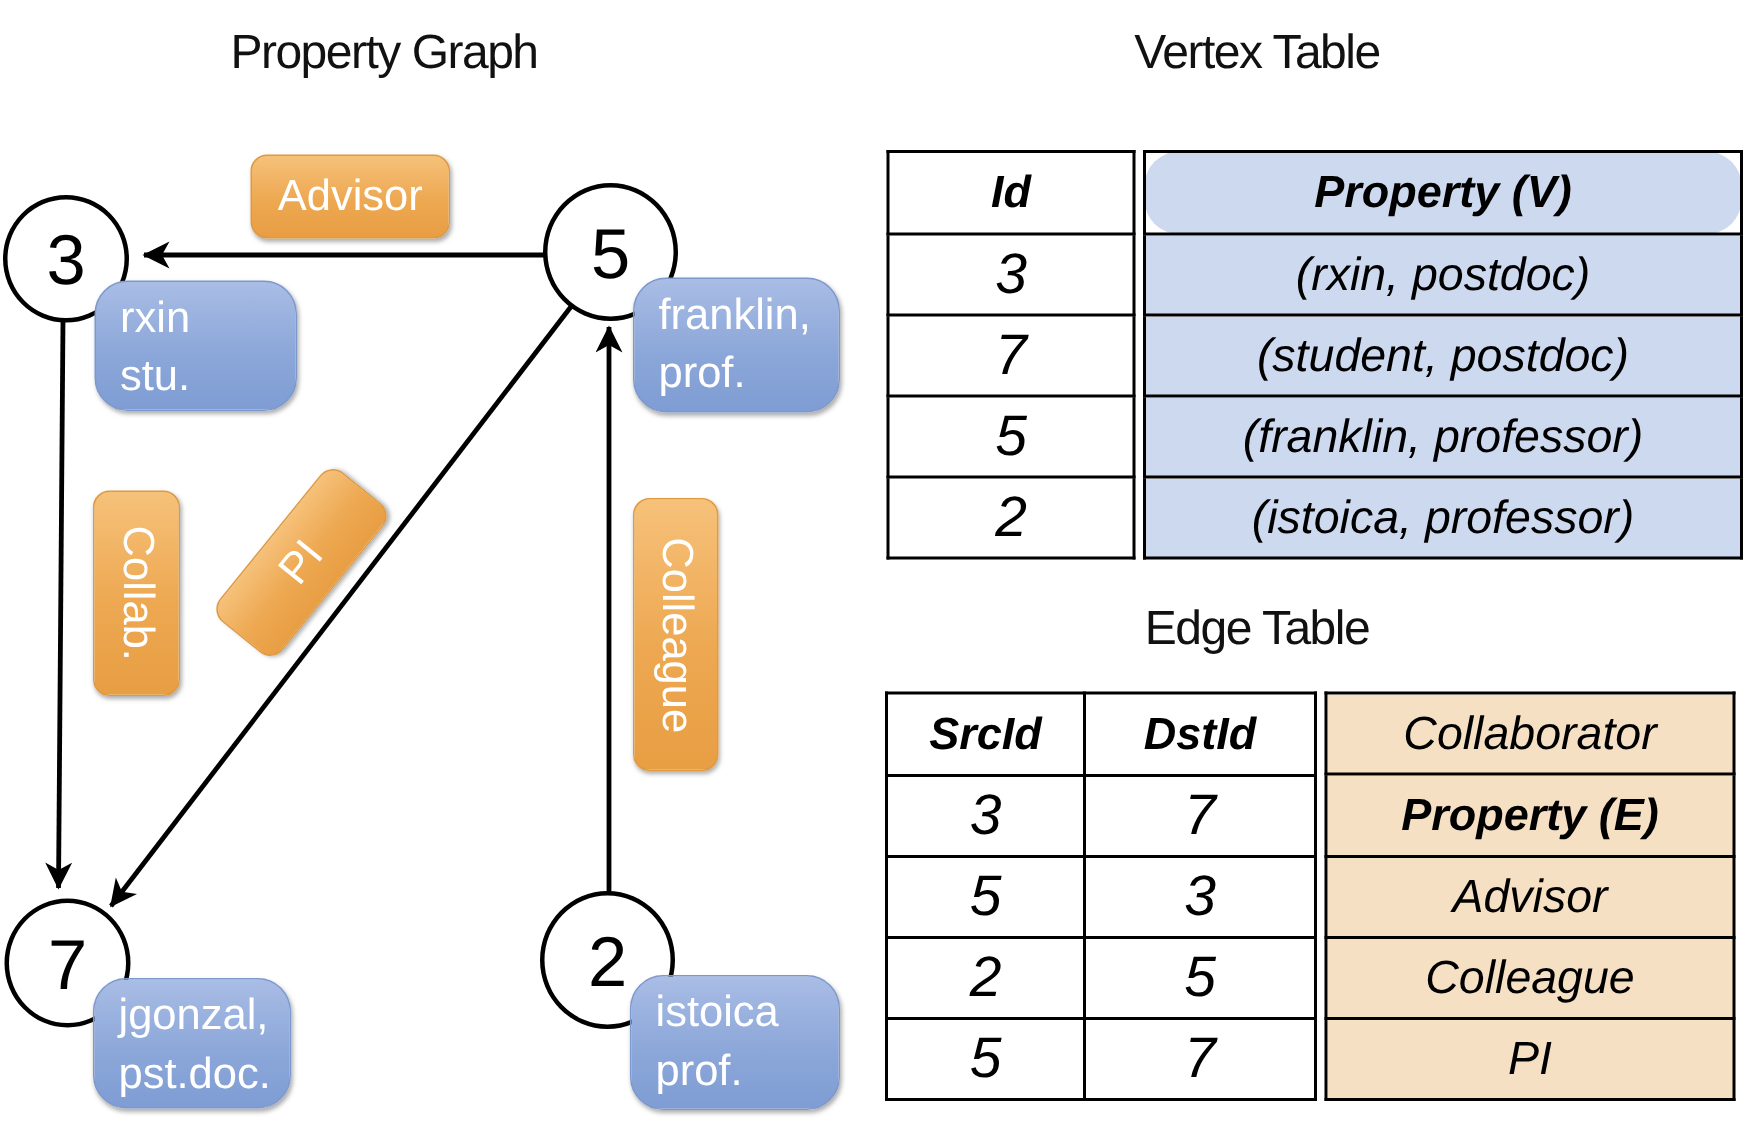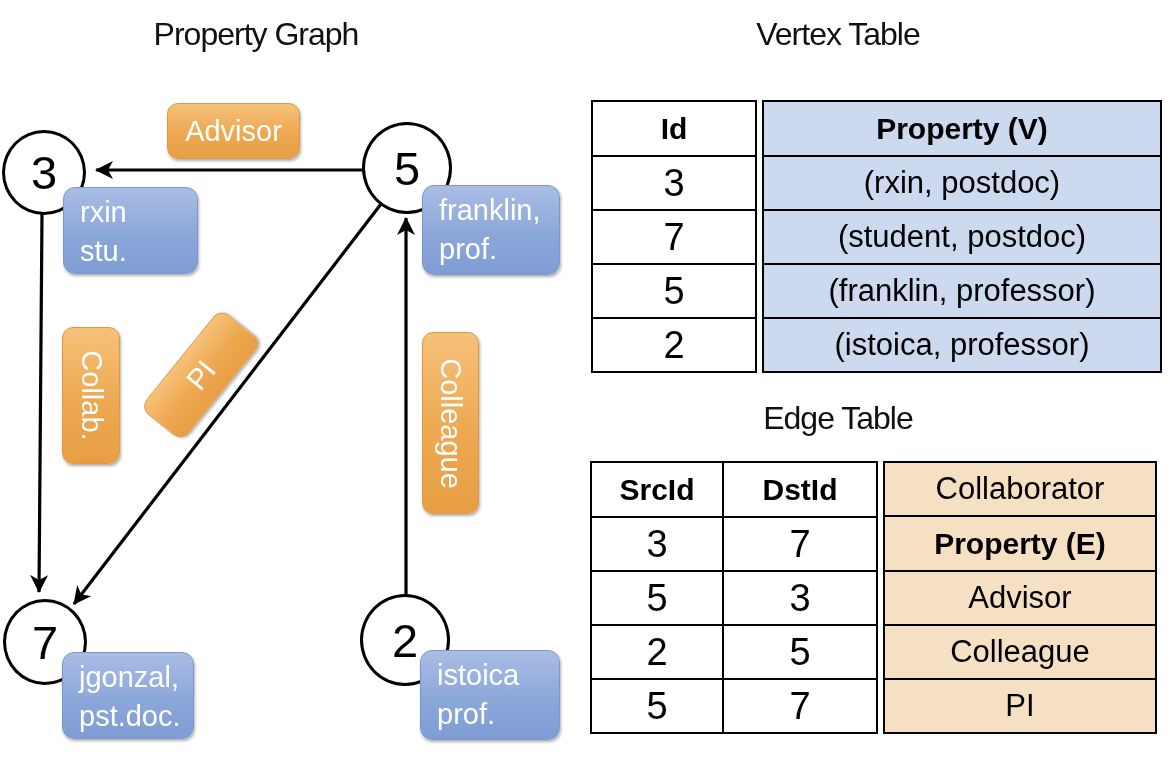--- a/index.html
+++ b/index.html
@@ -21,31 +21,31 @@
   .elabel{
     position:absolute;display:flex;align-items:center;justify-content:center;
     background:linear-gradient(180deg,#f6c17a 0%,#eda851 55%,#e89e43 100%);
     border:1px solid #de9941;border-radius:11px;
     box-shadow:1px 2px 3px rgba(110,110,110,.55);
     color:#fff;font-size:29px;
   }
   .elabel .vtext{transform:rotate(90deg);white-space:nowrap;}
   
   .pbox{
-    position:absolute;box-sizing:border-box;border-radius:12px;
+    position:absolute;box-sizing:border-box;border-radius:22px;
     background:linear-gradient(180deg,#a9bde5 0%,#8ca7d9 55%,#7f9dd4 100%);
     border:1px solid #7b97cc;box-shadow:1px 2px 3px rgba(110,110,110,.55);
     color:#fff;font-size:29px;line-height:39px;padding:5px 0 0 16px;
   }
   
   .tgroup{position:absolute;display:flex;gap:5px;}
   table.t{border-collapse:collapse;table-layout:fixed;}
   table.t td,table.t th{
     border:2.5px solid #000;text-align:center;vertical-align:middle;
-    padding:0;overflow:hidden;white-space:nowrap;
+    padding:0;overflow:hidden;white-space:nowrap;font-style:italic;
   }
   table.t th{font-size:30px;font-weight:700;height:53px;}
   td.num{font-size:38px;font-weight:400;height:52px;}
   td.txt{font-size:31px;font-weight:400;height:52px;}
   .bluefill{background:#cdd9ee;}
   .orangefill{background:#f6e0c3;}
   .whitefill{background:#ffffff;}
   svg{position:absolute;left:0;top:0;}
 </style>
 </head>
@@ -128,21 +128,21 @@
             <td class="num whitefill">5</td>
           </tr>
       <tr>
             <td class="num whitefill">2</td>
           </tr>
     </tbody>
       </table>
     <table class="t">
       <tbody>
           <tr>
-            <th class="bluefill" style="width:396px;">Property (V)</th>
+            <th class="bluefill" style="width:396px;border-radius:23px;">Property (V)</th>
           </tr>
       <tr>
             <td class="txt bluefill">(rxin, postdoc)</td>
           </tr>
       <tr>
             <td class="txt bluefill">(student, postdoc)</td>
           </tr>
       <tr>
             <td class="txt bluefill">(franklin, professor)</td>
           </tr>

